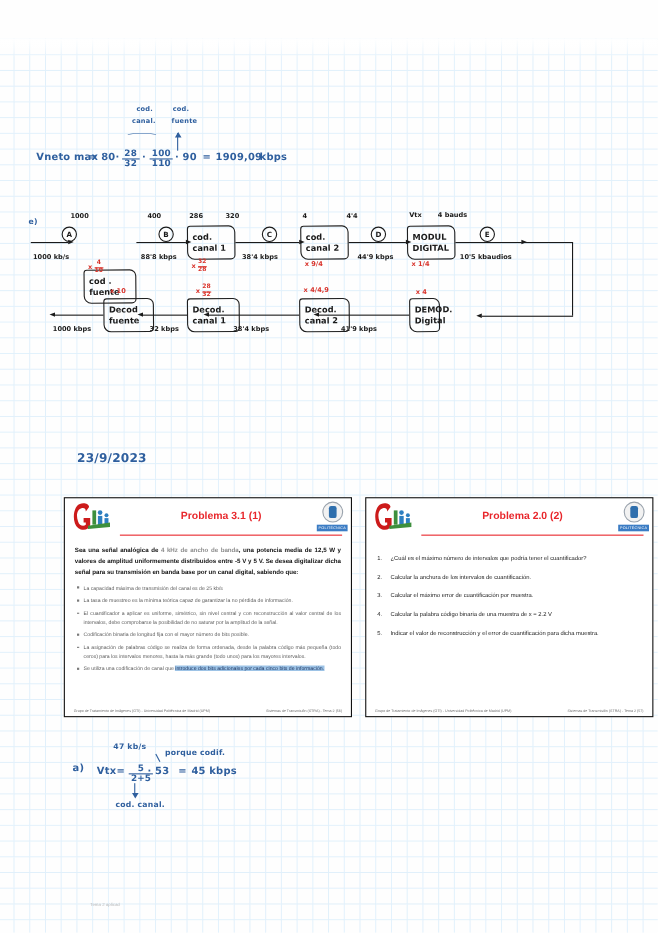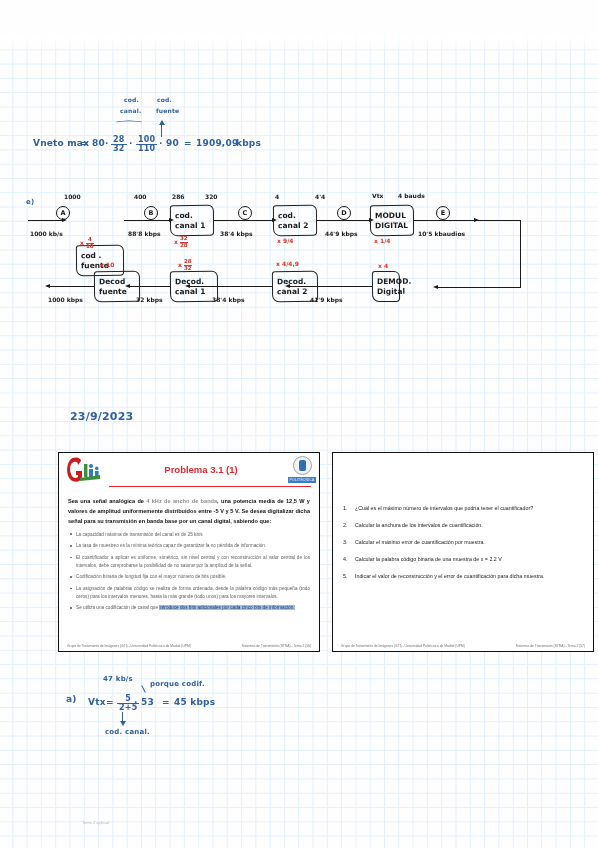--- a/index.html
+++ b/index.html
@@ -400,20 +400,39 @@
         <li><span>Se utiliza una codificación de canal que </span><span class="hl">introduce dos bits adicionales por cada cinco bits de información.</span></li>
       </ul>
     </div>
     <div class="slide-foot">
       <span>Grupo de Tratamiento de Imágenes (GTI) - Universidad Politécnica de Madrid (UPM)</span>
       <span>Sistemas de Transmisión (STRA) - Tema 2 (56)</span>
     </div>
   </div>
 
   <div class="slide" style="left:332px;top:452px;width:262px;height:200px;">
+    <div class="slide-head">
+      <svg class="logo-gti" viewBox="0 0 42 30">
+        <path d="M17 5 C17 1, 9 0, 6 4 C2 9, 2 20, 7 24 C11 27, 17 26, 18 21 L18 15 L12 15 L12 19 L14 19 L14 21 C12 23, 8 22, 7 18 C5 13, 6 7, 10 6 C13 5, 14 7, 14 9 Z" fill="#cc1b1b"></path>
+        <rect x="20" y="8" width="3.4" height="13" fill="#3d8f3d"></rect>
+        <rect x="25" y="13" width="4" height="9" fill="#2d7fc1"></rect>
+        <circle cx="27" cy="10" r="2.1" fill="#2d7fc1"></circle>
+        <rect x="31" y="15" width="3.6" height="7" fill="#2d7fc1"></rect>
+        <circle cx="32.8" cy="12.4" r="1.8" fill="#2d7fc1"></circle>
+        <path d="M16 22 L36 19 L36 23 L16 25 Z" fill="#3d8f3d"></path>
+      </svg>
+      <div class="slide-title">Problema 2.0 (2)</div>
+      <div class="upm-seal">
+        <div class="seal-circle">
+            <div class="seal-inner"></div>
+          </div>
+        <div class="seal-word">POLITÉCNICA</div>
+      </div>
+      <div class="title-rule"></div>
+    </div>
     <div class="slide-body">
       <ul class="num-list">
         <li><span class="n">1.</span><span>¿Cuál es el máximo número de intervalos que podría tener el cuantificador?</span></li>
         <li><span class="n">2.</span><span>Calcular la anchura de los intervalos de cuantificación.</span></li>
         <li><span class="n">3.</span><span>Calcular el máximo error de cuantificación por muestra.</span></li>
         <li><span class="n">4.</span><span>Calcular la palabra código binaria de una muestra de x = 2.2 V</span></li>
         <li><span class="n">5.</span><span>Indicar el valor de reconstrucción y el error de cuantificación para dicha muestra.</span></li>
       </ul>
     </div>
     <div class="slide-foot">

